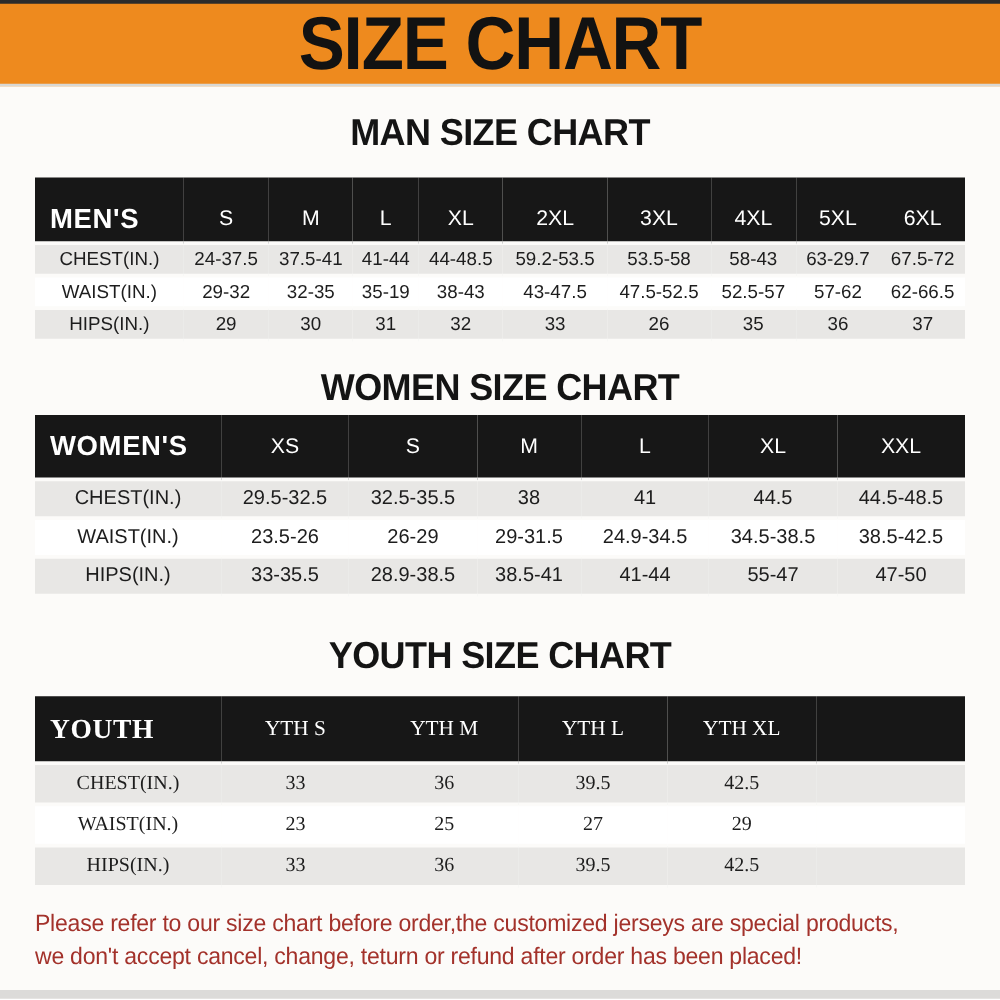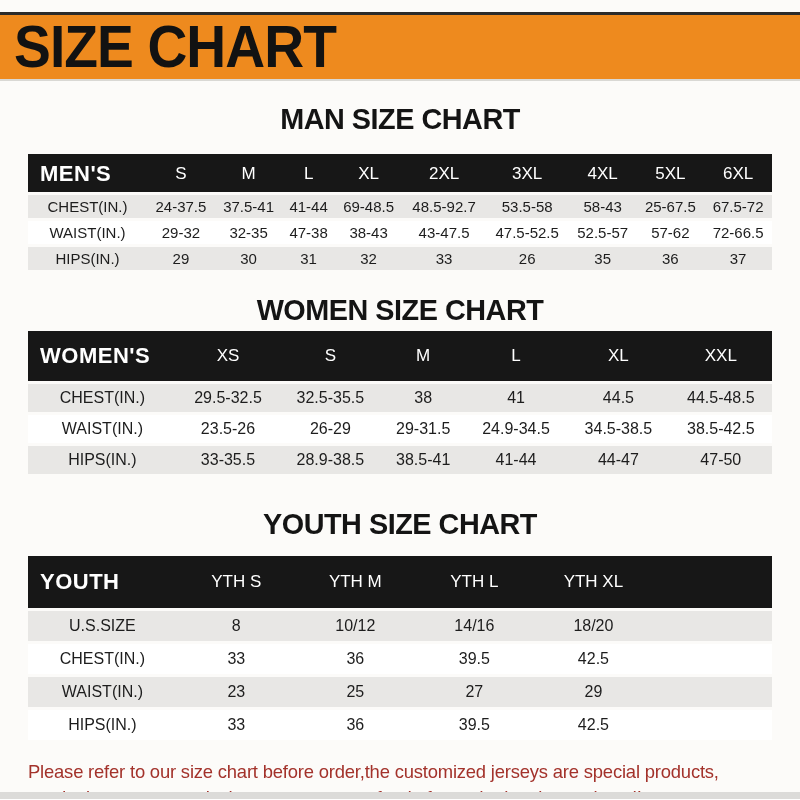--- a/index.html
+++ b/index.html
@@ -10,21 +10,21 @@
     color:#1a1a1a;
     overflow:hidden;
     position:relative;
   }
   
   .banner{
     height:64px;
     background:var(--banner-orange,#EE8A1E);
     border-top:3px solid #2b2b2b;
     border-bottom:2px solid #d9d8d4;
-    display:flex;align-items:center;justify-content:flex-start;margin-top:12px;
+    display:flex;align-items:center;justify-content:center;
   }
   .banner-title{
     margin:0;line-height:1;
     font-size:60px;font-weight:bold;color:#121212;
     letter-spacing:-1px;
     transform:scaleX(.92);
   }
   
   .section-heading{
     margin:0;text-align:center;
@@ -49,28 +49,28 @@
     text-align:left;padding-left:12px;
     font-weight:bold;font-size:22px;letter-spacing:.5px;
   }
   .size-table tbody td{
     text-align:center;font-size:15.5px;color:#1d1d1d;
     padding:4px 2px;background:#fff;
   }
   .size-table tbody tr:nth-child(odd) td{background:var(--row-shade,#E8E7E5);}
   
   .sec-man .table-wrap{margin-top:18px;}
-  .men thead th{padding-top:7px;padding-bottom:5px;}
+  .men thead th{padding-top:20px;padding-bottom:5px;}
   .men thead th.corner{width:16%;}
   .men tbody td{padding-top:3px;padding-bottom:3px;font-size:15px;}
   .sec-women .table-wrap{margin-top:4px;}
   .women thead th{padding-top:12px;padding-bottom:12px;}
   .women thead th.corner{width:20%;}
   .women tbody td{padding-top:5px;padding-bottom:5px;font-size:16px;}
-  .sec-youth .table-wrap{margin-top:15px;}
+  .sec-youth .table-wrap{margin-top:15px;font-family:Liberation Serif, serif;}
   .youth thead th{padding-top:13px;padding-bottom:13px;}
   .youth thead th.corner{width:20%;}
   .youth thead th:not(.corner){width:16%;}
   .youth tbody td{padding-top:6px;padding-bottom:6px;font-size:16px;}
   
   .footer-note{
     margin:16px 10px 0 28px;
     color:var(--note-red,#A3322B);
     font-size:19px;line-height:1.38;
     letter-spacing:-.2px;
@@ -106,38 +106,38 @@
             <th>5XL</th>
             <th>6XL</th>
           </tr>
         </thead>
         <tbody>
           <tr>
             <td class="label">CHEST(IN.)</td>
             <td>24-37.5</td>
             <td>37.5-41</td>
             <td>41-44</td>
-            <td>69-48.5</td>
-            <td>48.5-92.7</td>
+            <td>44-48.5</td>
+            <td>59.2-53.5</td>
             <td>53.5-58</td>
             <td>58-43</td>
-            <td>25-67.5</td>
+            <td>63-29.7</td>
             <td>67.5-72</td>
           </tr>
           <tr>
             <td class="label">WAIST(IN.)</td>
             <td>29-32</td>
             <td>32-35</td>
-            <td>47-38</td>
+            <td>35-19</td>
             <td>38-43</td>
             <td>43-47.5</td>
             <td>47.5-52.5</td>
             <td>52.5-57</td>
             <td>57-62</td>
-            <td>72-66.5</td>
+            <td>62-66.5</td>
           </tr>
           <tr>
             <td class="label">HIPS(IN.)</td>
             <td>29</td>
             <td>30</td>
             <td>31</td>
             <td>32</td>
             <td>33</td>
             <td>26</td>
             <td>35</td>
@@ -182,21 +182,21 @@
             <td>24.9-34.5</td>
             <td>34.5-38.5</td>
             <td>38.5-42.5</td>
           </tr>
           <tr>
             <td class="label">HIPS(IN.)</td>
             <td>33-35.5</td>
             <td>28.9-38.5</td>
             <td>38.5-41</td>
             <td>41-44</td>
-            <td>44-47</td>
+            <td>55-47</td>
             <td>47-50</td>
           </tr>
         </tbody>
       </table>
   </div>
 </section>
 
 <section class="sec-youth">
   <h2 class="section-heading">YOUTH SIZE CHART</h2>
   <div class="table-wrap">
@@ -206,28 +206,20 @@
             <th class="corner">YOUTH</th>
             <th>YTH S</th>
             <th>YTH M</th>
             <th>YTH L</th>
             <th>YTH XL</th>
             <th class="filler"></th>
           </tr>
         </thead>
         <tbody>
           <tr>
-            <td class="label">U.S.SIZE</td>
-            <td>8</td>
-            <td>10/12</td>
-            <td>14/16</td>
-            <td>18/20</td>
-            <td class="filler"></td>
-          </tr>
-          <tr>
             <td class="label">CHEST(IN.)</td>
             <td>33</td>
             <td>36</td>
             <td>39.5</td>
             <td>42.5</td>
             <td class="filler"></td>
           </tr>
           <tr>
             <td class="label">WAIST(IN.)</td>
             <td>23</td>

